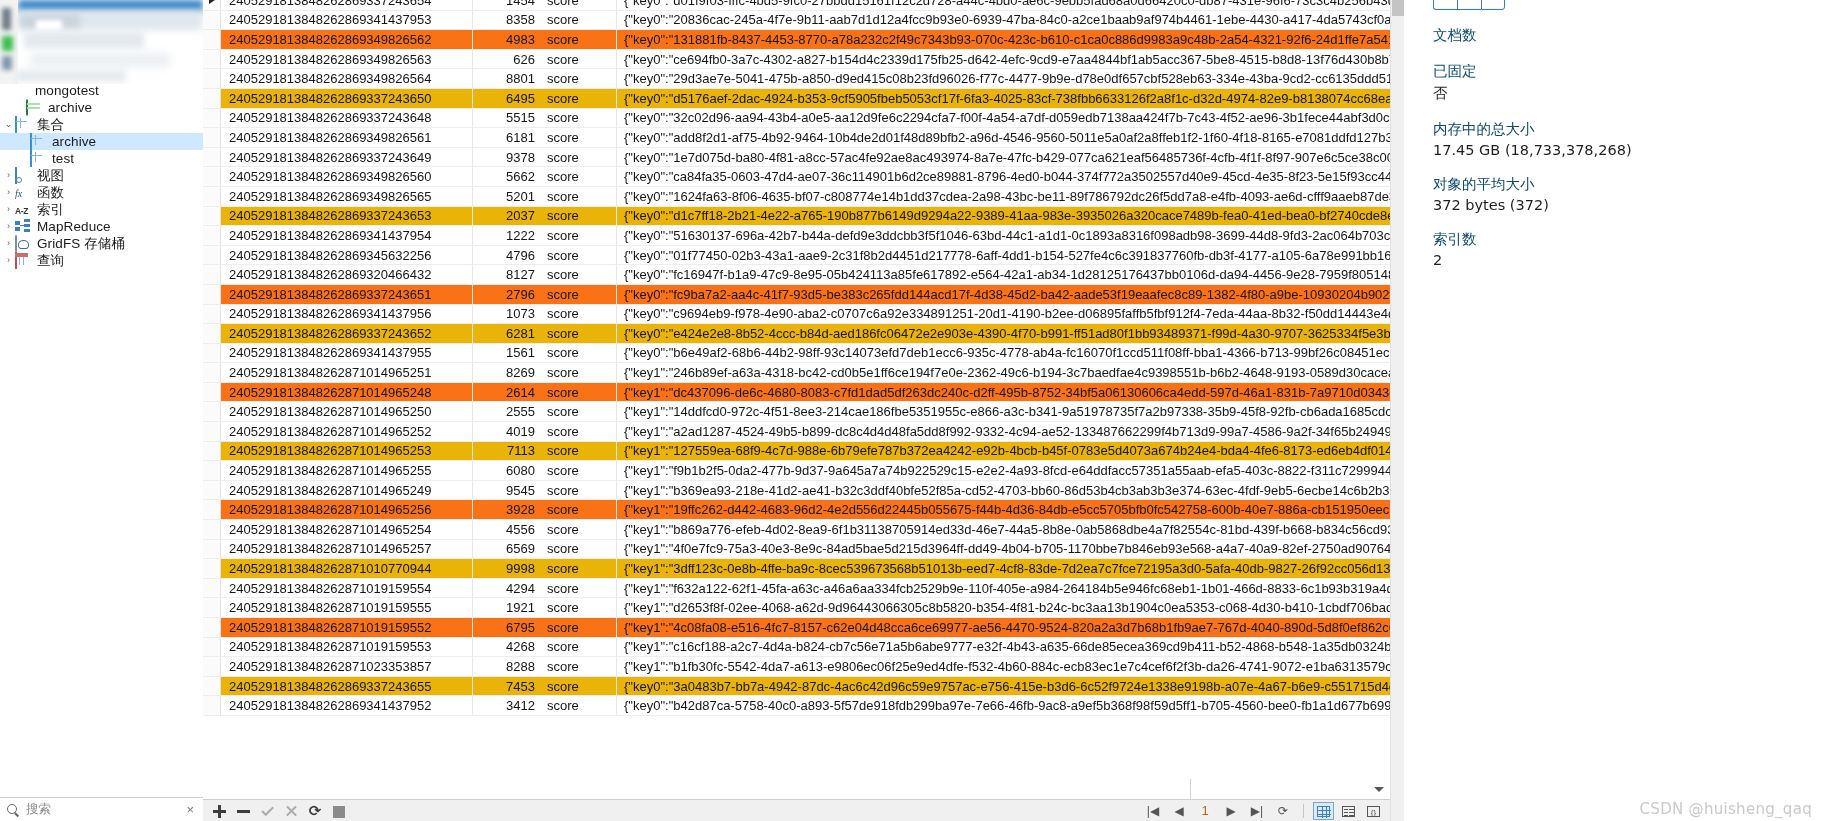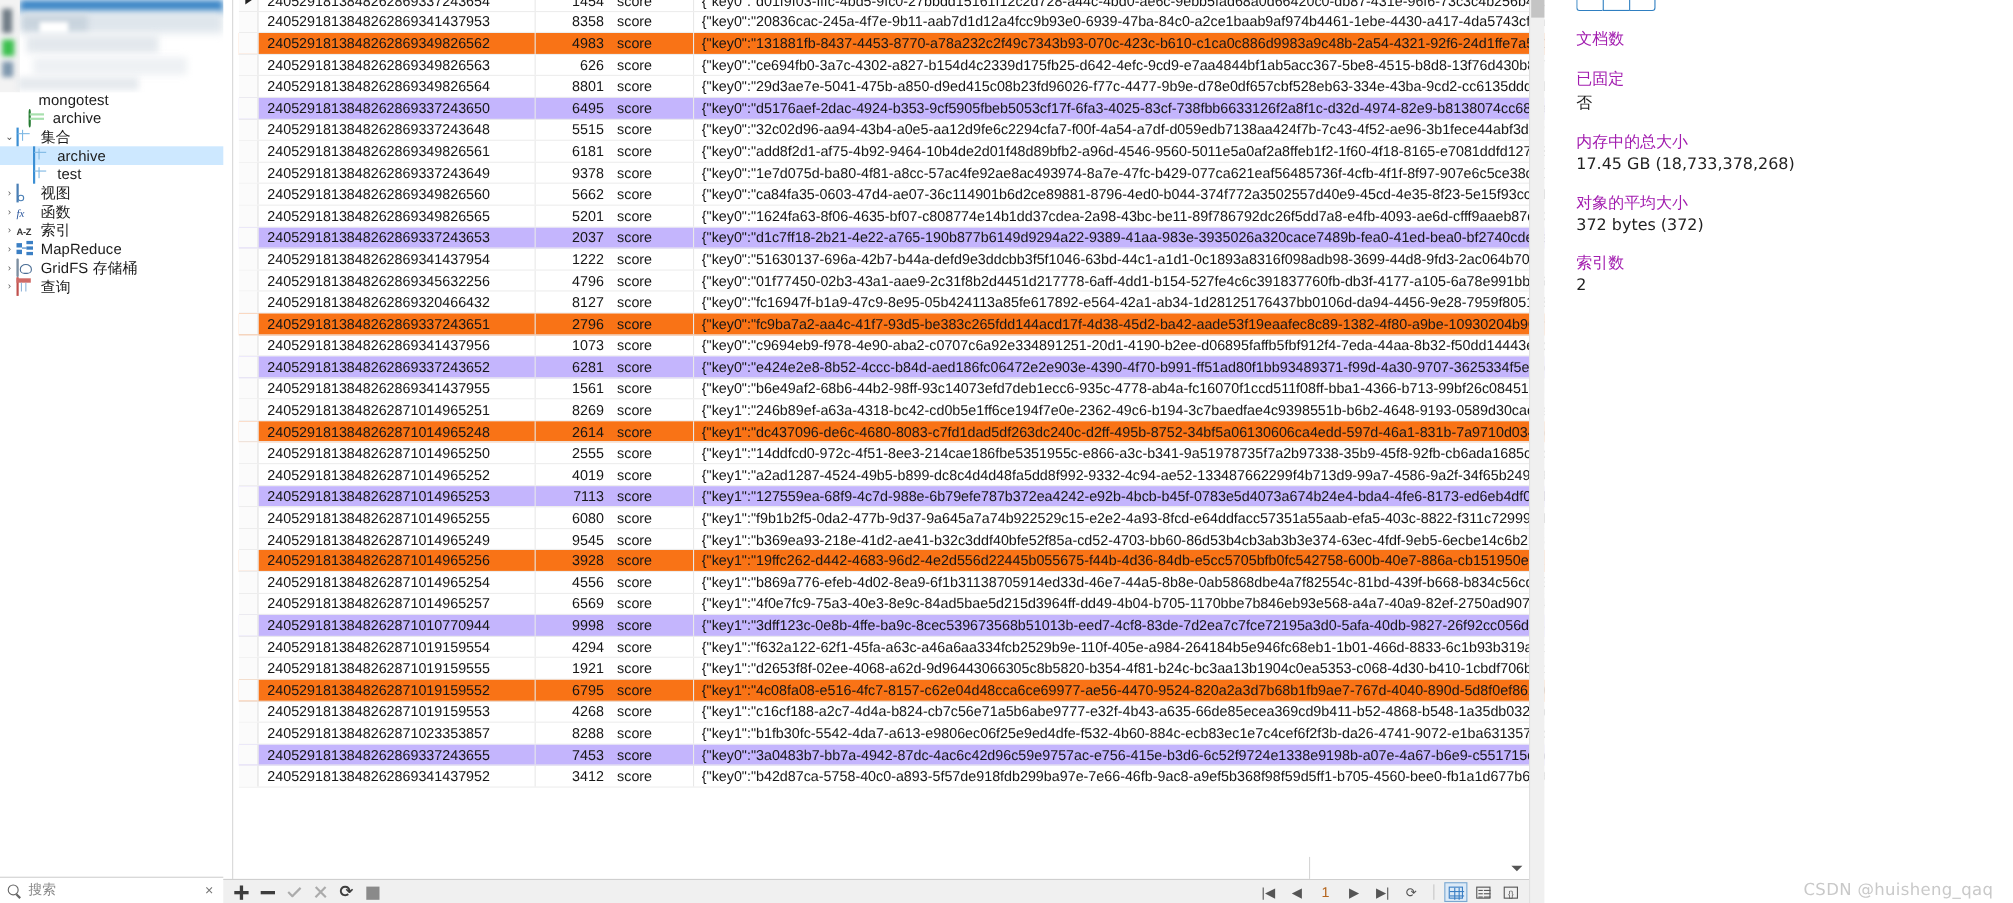--- a/index.html
+++ b/index.html
@@ -90,40 +90,40 @@
     padding: 0 6px;
   }
   #side-search .sicon { width: 14px; height: 14px; position: relative; margin-right: 6px; }
   #side-search .sicon::before{content:"";position:absolute;left:1px;top:1px;width:8px;height:8px;border:1.5px solid #666;border-radius:50%;}
   #side-search .sicon::after{content:"";position:absolute;left:9px;top:9px;width:5px;height:1.5px;background:#666;transform:rotate(45deg);transform-origin:left center;}
   #side-search .stext { flex:1; font-size:12.5px; color:#888; }
   #side-search .sclear { color:#777; font-size:13px; padding:0 3px; cursor:pointer; }
 
   
   #grid-wrap {
-    position: absolute; left: 217px; top: 0;
+    position: absolute; left: 203px; top: 0;
     width: 1187px; height: 821px;
     background: #ffffff;
     overflow: hidden;
   }
   #grid {
     position: absolute; left: 0; top: 0;
     width: 1187px;
   }
   .row {
     display: flex;
     height: 19.6px;
     align-items: center;
     border-bottom: 1px solid #ededed;
     font-size: 13px;
     color: #161616;
     white-space: nowrap;
   }
   .row.alt { background: #f97316; }
-  .row.hl  { background: #c4b5fd; }
+  .row.hl  { background: #eab308; }
   .c-sel {
     width: 18px; min-width:18px; height:100%;
     border-right: 1px solid #e2e2e2;
     background: #fbfbfb;
     display:flex; align-items:center; justify-content:center;
   }
   .c-sel .arrow {
     width:0;height:0;border-left:6px solid #222;
     border-top:4px solid transparent;border-bottom:4px solid transparent;
   }
@@ -218,21 +218,21 @@
   .ibtn {
     width:24px;height:22px;
     border:1.6px solid #2f7fc1;
     border-right:none;
     background:#fff; border-radius:3px 0 0 3px;
   }
   .ibtn + .ibtn { border-radius:0; }
   .ibtn:last-child { border-right:1.6px solid #2f7fc1; border-radius:0 3px 3px 0; }
   .stat { margin-bottom: 17px; }
   .stat-label {
-    font-size: 14.5px; color:#a21caf; margin-bottom: 3px;
+    font-size: 14.5px; color:#0c4a6e; margin-bottom: 3px;
     font-family:"DejaVu Sans", "Liberation Sans", sans-serif;
   }
   .stat-value {
     font-size: 14.5px; color:#1f1f1f;
     font-family:"DejaVu Sans", "Liberation Sans", sans-serif;
   }
   #stats-block { position:absolute; left:28px; top:26px; width:390px; }
   #bottom-combo {
     position:absolute; left:1190px; bottom:22px;
     width:200px; height:20px;

